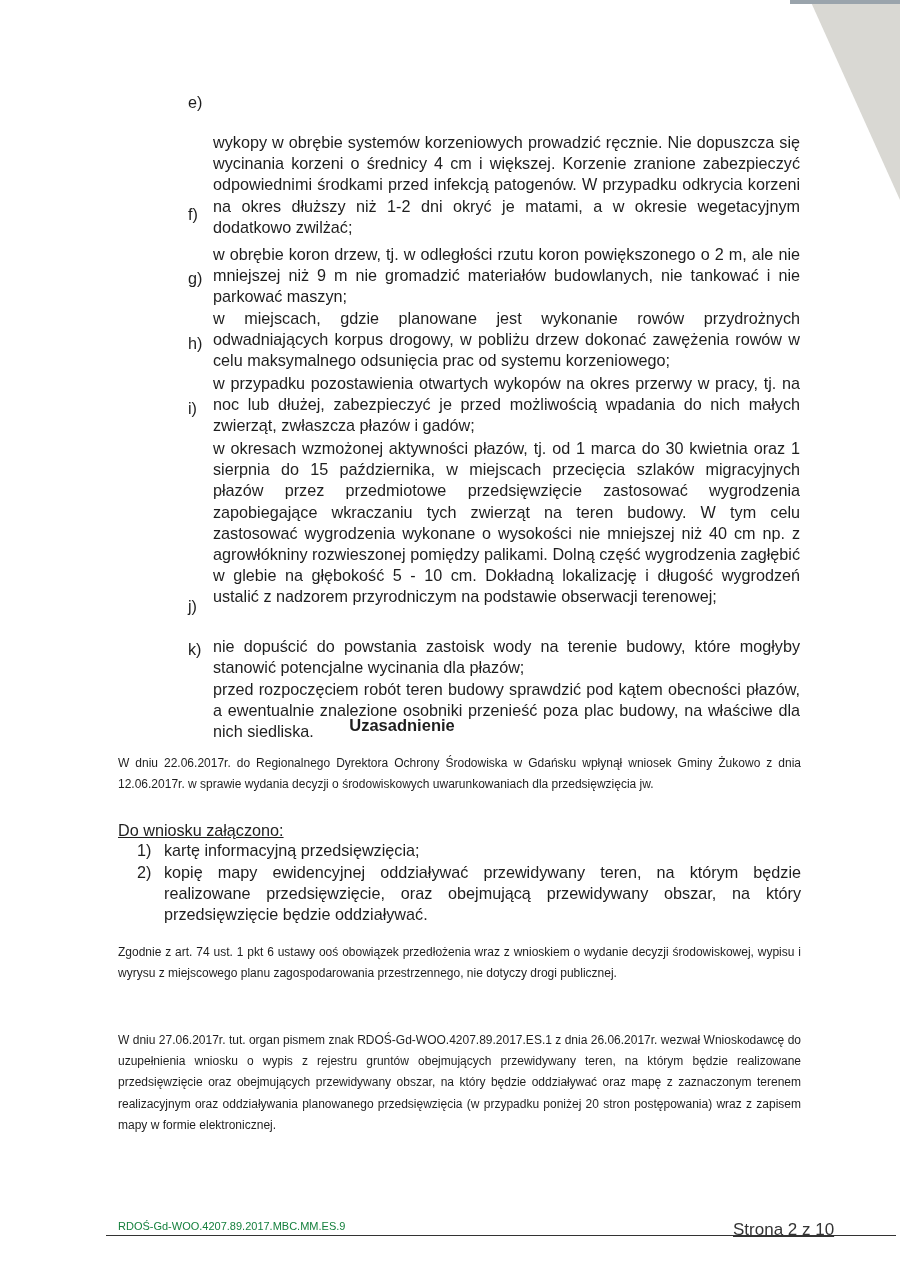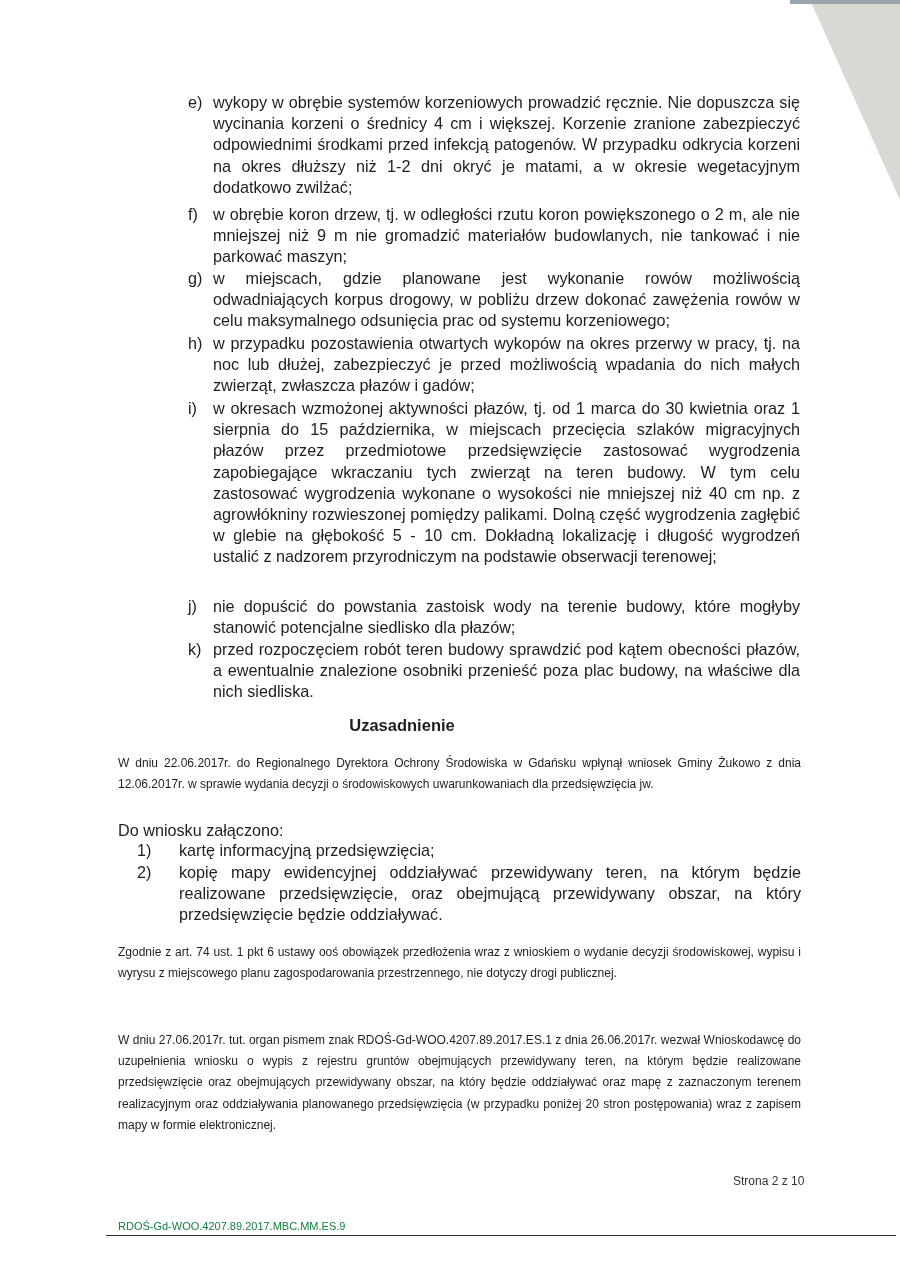--- a/index.html
+++ b/index.html
@@ -20,81 +20,82 @@
   }
   .page { position: absolute; left: 0; top: 0; width: 900px; }
   .list-item {
     position: absolute; left: 188px; width: 612px;
     font-size: 16.2px; line-height: 21.2px;
   }
   .list-item .marker {
     position: absolute; left: 0; top: 0; width: 26px;
   }
   .list-item .txt {
-    display: block; margin-left: 25px; text-align: justify;
+    display: block; margin-left: 25px; text-align: justify; margin-top: 40px;
   }
   .heading {
     position: absolute; left: 0; width: 804px; text-align: center;
     font-weight: bold; font-size: 16.5px; top: 716px;
   }
   .para {
     position: absolute; left: 118px; width: 683px;
     font-size: 12px; line-height: 21.2px; text-align: justify;
   }
   .attach-label {
     position: absolute; left: 118px; top: 821px; font-size: 16.2px;
+    text-decoration: underline;
   }
   .num-item {
     position: absolute; left: 137px; width: 664px;
     font-size: 16.2px; line-height: 21.2px;
   }
   .num-item .marker { position: absolute; left: 0; top: 0; }
-  .num-item .txt { display: block; margin-left: 42px; text-align: justify; }
+  .num-item .txt { display: block; margin-left: 27px; text-align: justify; }
   .footer-line {
     position: absolute; left: 106px; top: 1235px; width: 790px; height: 1px;
     background: #333;
   }
   .footer-left {
     position: absolute; left: 118px; top: 1220px; font-size: 11px; color: #15803d; text-align: right;
   }
   .footer-right {
-    position: absolute; left: 733px; top: 1174px; font-size: 12px; color: #333;
+    position: absolute; left: 733px; top: 1220px; font-size: 17px; color: #333; text-decoration: underline;
   }
 </style>
 </head>
 <body>
 
 <div class="scan-corner"></div>
 <div class="scan-corner-top"></div>
 
 <div class="page">
 
   <div class="list-item" style="top:92px">
     <span class="marker">e)</span>
     <span class="txt">wykopy w obrębie systemów korzeniowych prowadzić ręcznie. Nie dopuszcza się wycinania korzeni o średnicy 4 cm i większej. Korzenie zranione zabezpieczyć odpowiednimi środkami przed infekcją patogenów. W przypadku odkrycia korzeni na okres dłuższy niż 1-2 dni okryć je matami, a w okresie wegetacyjnym dodatkowo zwilżać;</span>
   </div>
   <div class="list-item" style="top:204px">
     <span class="marker">f)</span>
     <span class="txt">w obrębie koron drzew, tj. w odległości rzutu koron powiększonego o 2 m, ale nie mniejszej niż 9 m nie gromadzić materiałów budowlanych, nie tankować i nie parkować maszyn;</span>
   </div>
   <div class="list-item" style="top:268px">
     <span class="marker">g)</span>
-    <span class="txt">w miejscach, gdzie planowane jest wykonanie rowów możliwością odwadniających korpus drogowy, w pobliżu drzew dokonać zawężenia rowów w celu maksymalnego odsunięcia prac od systemu korzeniowego;</span>
+    <span class="txt">w miejscach, gdzie planowane jest wykonanie rowów przydrożnych odwadniających korpus drogowy, w pobliżu drzew dokonać zawężenia rowów w celu maksymalnego odsunięcia prac od systemu korzeniowego;</span>
   </div>
   <div class="list-item" style="top:333px">
     <span class="marker">h)</span>
     <span class="txt">w przypadku pozostawienia otwartych wykopów na okres przerwy w pracy, tj. na noc lub dłużej, zabezpieczyć je przed możliwością wpadania do nich małych zwierząt, zwłaszcza płazów i gadów;</span>
   </div>
   <div class="list-item" style="top:398px">
     <span class="marker">i)</span>
     <span class="txt">w okresach wzmożonej aktywności płazów, tj. od 1 marca do 30 kwietnia oraz 1 sierpnia do 15 października, w miejscach przecięcia szlaków migracyjnych płazów przez przedmiotowe przedsięwzięcie zastosować wygrodzenia zapobiegające wkraczaniu tych zwierząt na teren budowy. W tym celu zastosować wygrodzenia wykonane o wysokości nie mniejszej niż 40 cm np. z agrowłókniny rozwieszonej pomiędzy palikami. Dolną część wygrodzenia zagłębić w glebie na głębokość 5 - 10 cm. Dokładną lokalizację i długość wygrodzeń ustalić z nadzorem przyrodniczym na podstawie obserwacji terenowej;</span>
   </div>
   <div class="list-item" style="top:596px">
     <span class="marker">j)</span>
-    <span class="txt">nie dopuścić do powstania zastoisk wody na terenie budowy, które mogłyby stanowić potencjalne siedlisko dla płazów;</span>
+    <span class="txt">nie dopuścić do powstania zastoisk wody na terenie budowy, które mogłyby stanowić potencjalne wycinania dla płazów;</span>
   </div>
   <div class="list-item" style="top:639px">
     <span class="marker">k)</span>
     <span class="txt">przed rozpoczęciem robót teren budowy sprawdzić pod kątem obecności płazów, a ewentualnie znalezione osobniki przenieść poza plac budowy, na właściwe dla nich siedliska.</span>
   </div>
 
   <div class="heading">Uzasadnienie</div>
 
   <div class="para" style="top:753px">W dniu 22.06.2017r. do Regionalnego Dyrektora Ochrony Środowiska w Gdańsku wpłynął wniosek Gminy Żukowo z dnia 12.06.2017r. w sprawie wydania decyzji o środowiskowych uwarunkowaniach dla przedsięwzięcia jw.</div>
 

